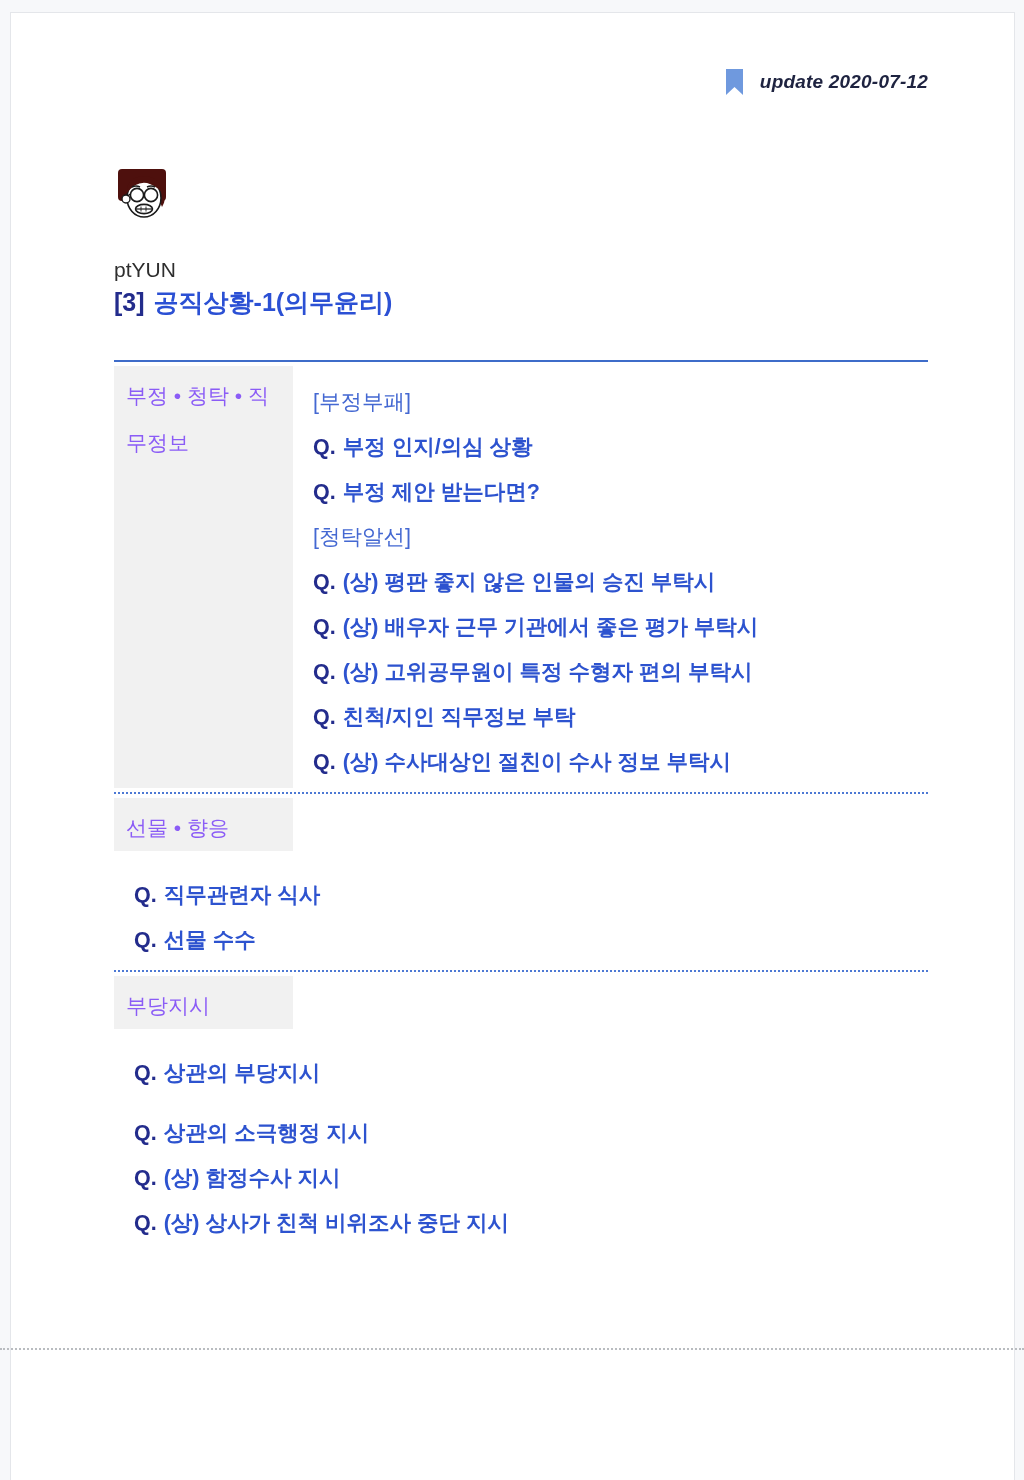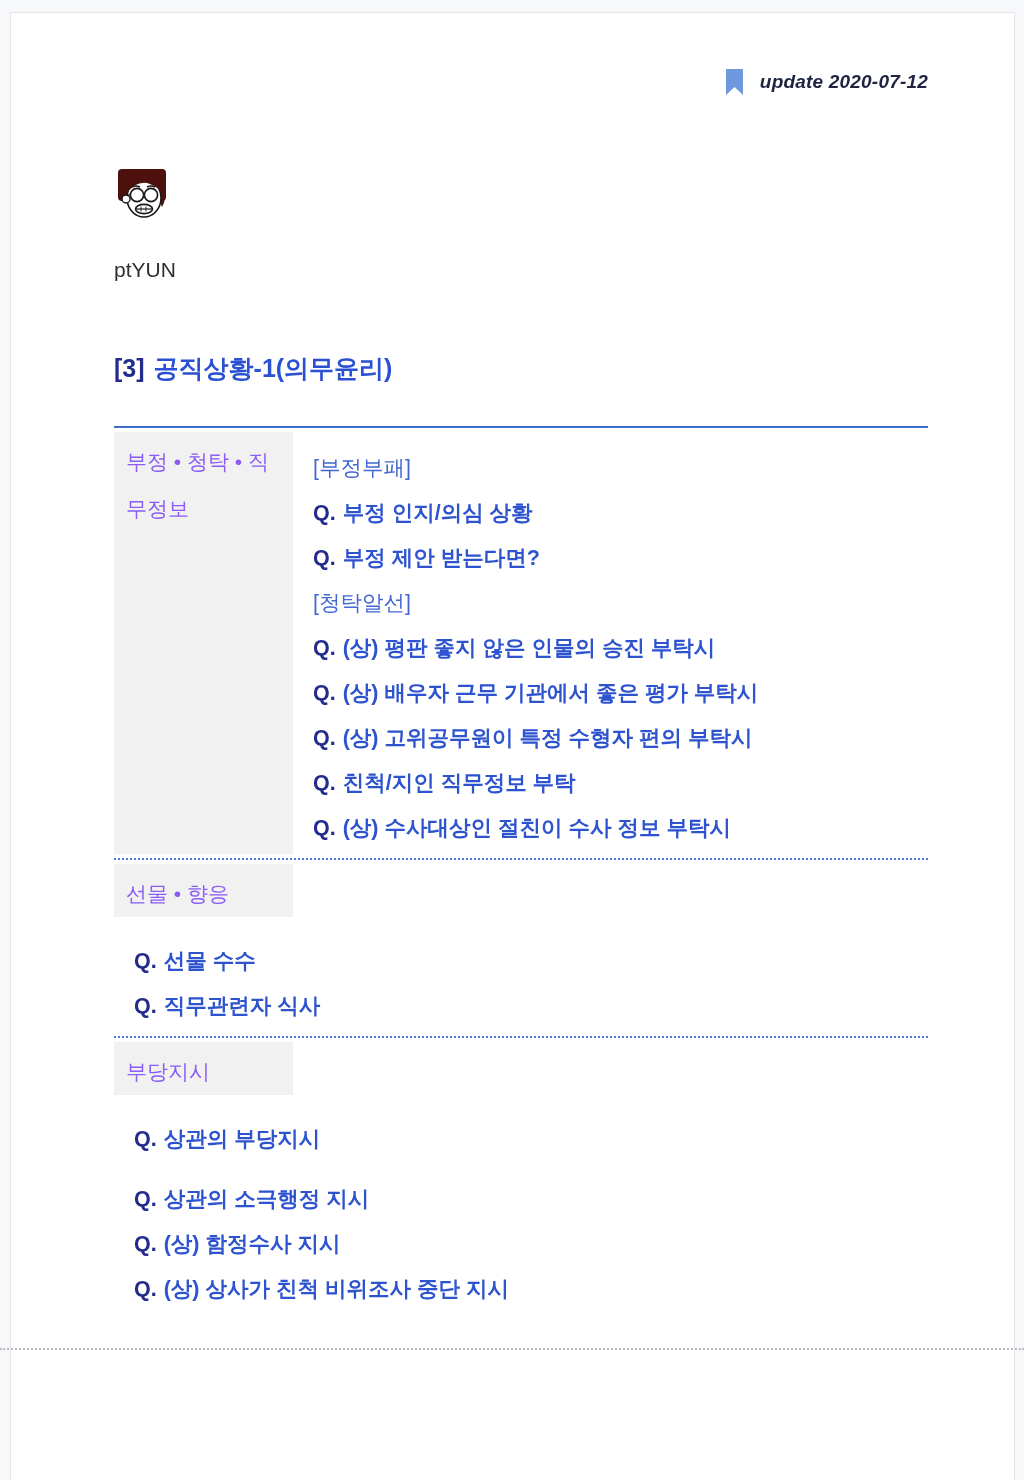--- a/index.html
+++ b/index.html
@@ -79,21 +79,20 @@
     text-align: left;
   }
   .author-name {
     margin-top: 28px;
     font-size: 21px;
     line-height: 30px;
     color: #2e2e2e;
   }
   
   .section-heading {
-    margin-top: 66px;
     font-size: 25px;
     line-height: 34px;
     font-weight: bold;
     color: #2b50d4;
   }
   .section-number { color: #232c8c; margin-right: 9px; }
   
   .toc {
     margin-top: 41px;
     border-top: 2px solid #3e6cc9;
@@ -194,22 +193,22 @@
           <p class="q-item"><span class="qp">Q.</span><span class="qt">(상) 배우자 근무 기관에서 좋은 평가 부탁시</span></p>
           <p class="q-item"><span class="qp">Q.</span><span class="qt">(상) 고위공무원이 특정 수형자 편의 부탁시</span></p>
           <p class="q-item"><span class="qp">Q.</span><span class="qt">친척/지인 직무정보 부탁</span></p>
           <p class="q-item"><span class="qp">Q.</span><span class="qt">(상) 수사대상인 절친이 수사 정보 부탁시</span></p>
         </div>
       </div>
 
       <div class="toc-row">
         <div class="cat-cell">선물 • 향응</div>
         <div class="items-cell">
+          <p class="q-item"><span class="qp">Q.</span><span class="qt">직무관련자 식사</span></p>
           <p class="q-item"><span class="qp">Q.</span><span class="qt">선물 수수</span></p>
-          <p class="q-item"><span class="qp">Q.</span><span class="qt">직무관련자 식사</span></p>
         </div>
       </div>
 
       <div class="toc-row">
         <div class="cat-cell">부당지시</div>
         <div class="items-cell row3-pad">
           <p class="q-item"><span class="qp">Q.</span><span class="qt">상관의 부당지시</span></p>
           <p class="q-item after-break"><span class="qp">Q.</span><span class="qt">상관의 소극행정 지시</span></p>
           <p class="q-item"><span class="qp">Q.</span><span class="qt">(상) 함정수사 지시</span></p>
           <p class="q-item"><span class="qp">Q.</span><span class="qt">(상) 상사가 친척 비위조사 중단 지시</span></p>

